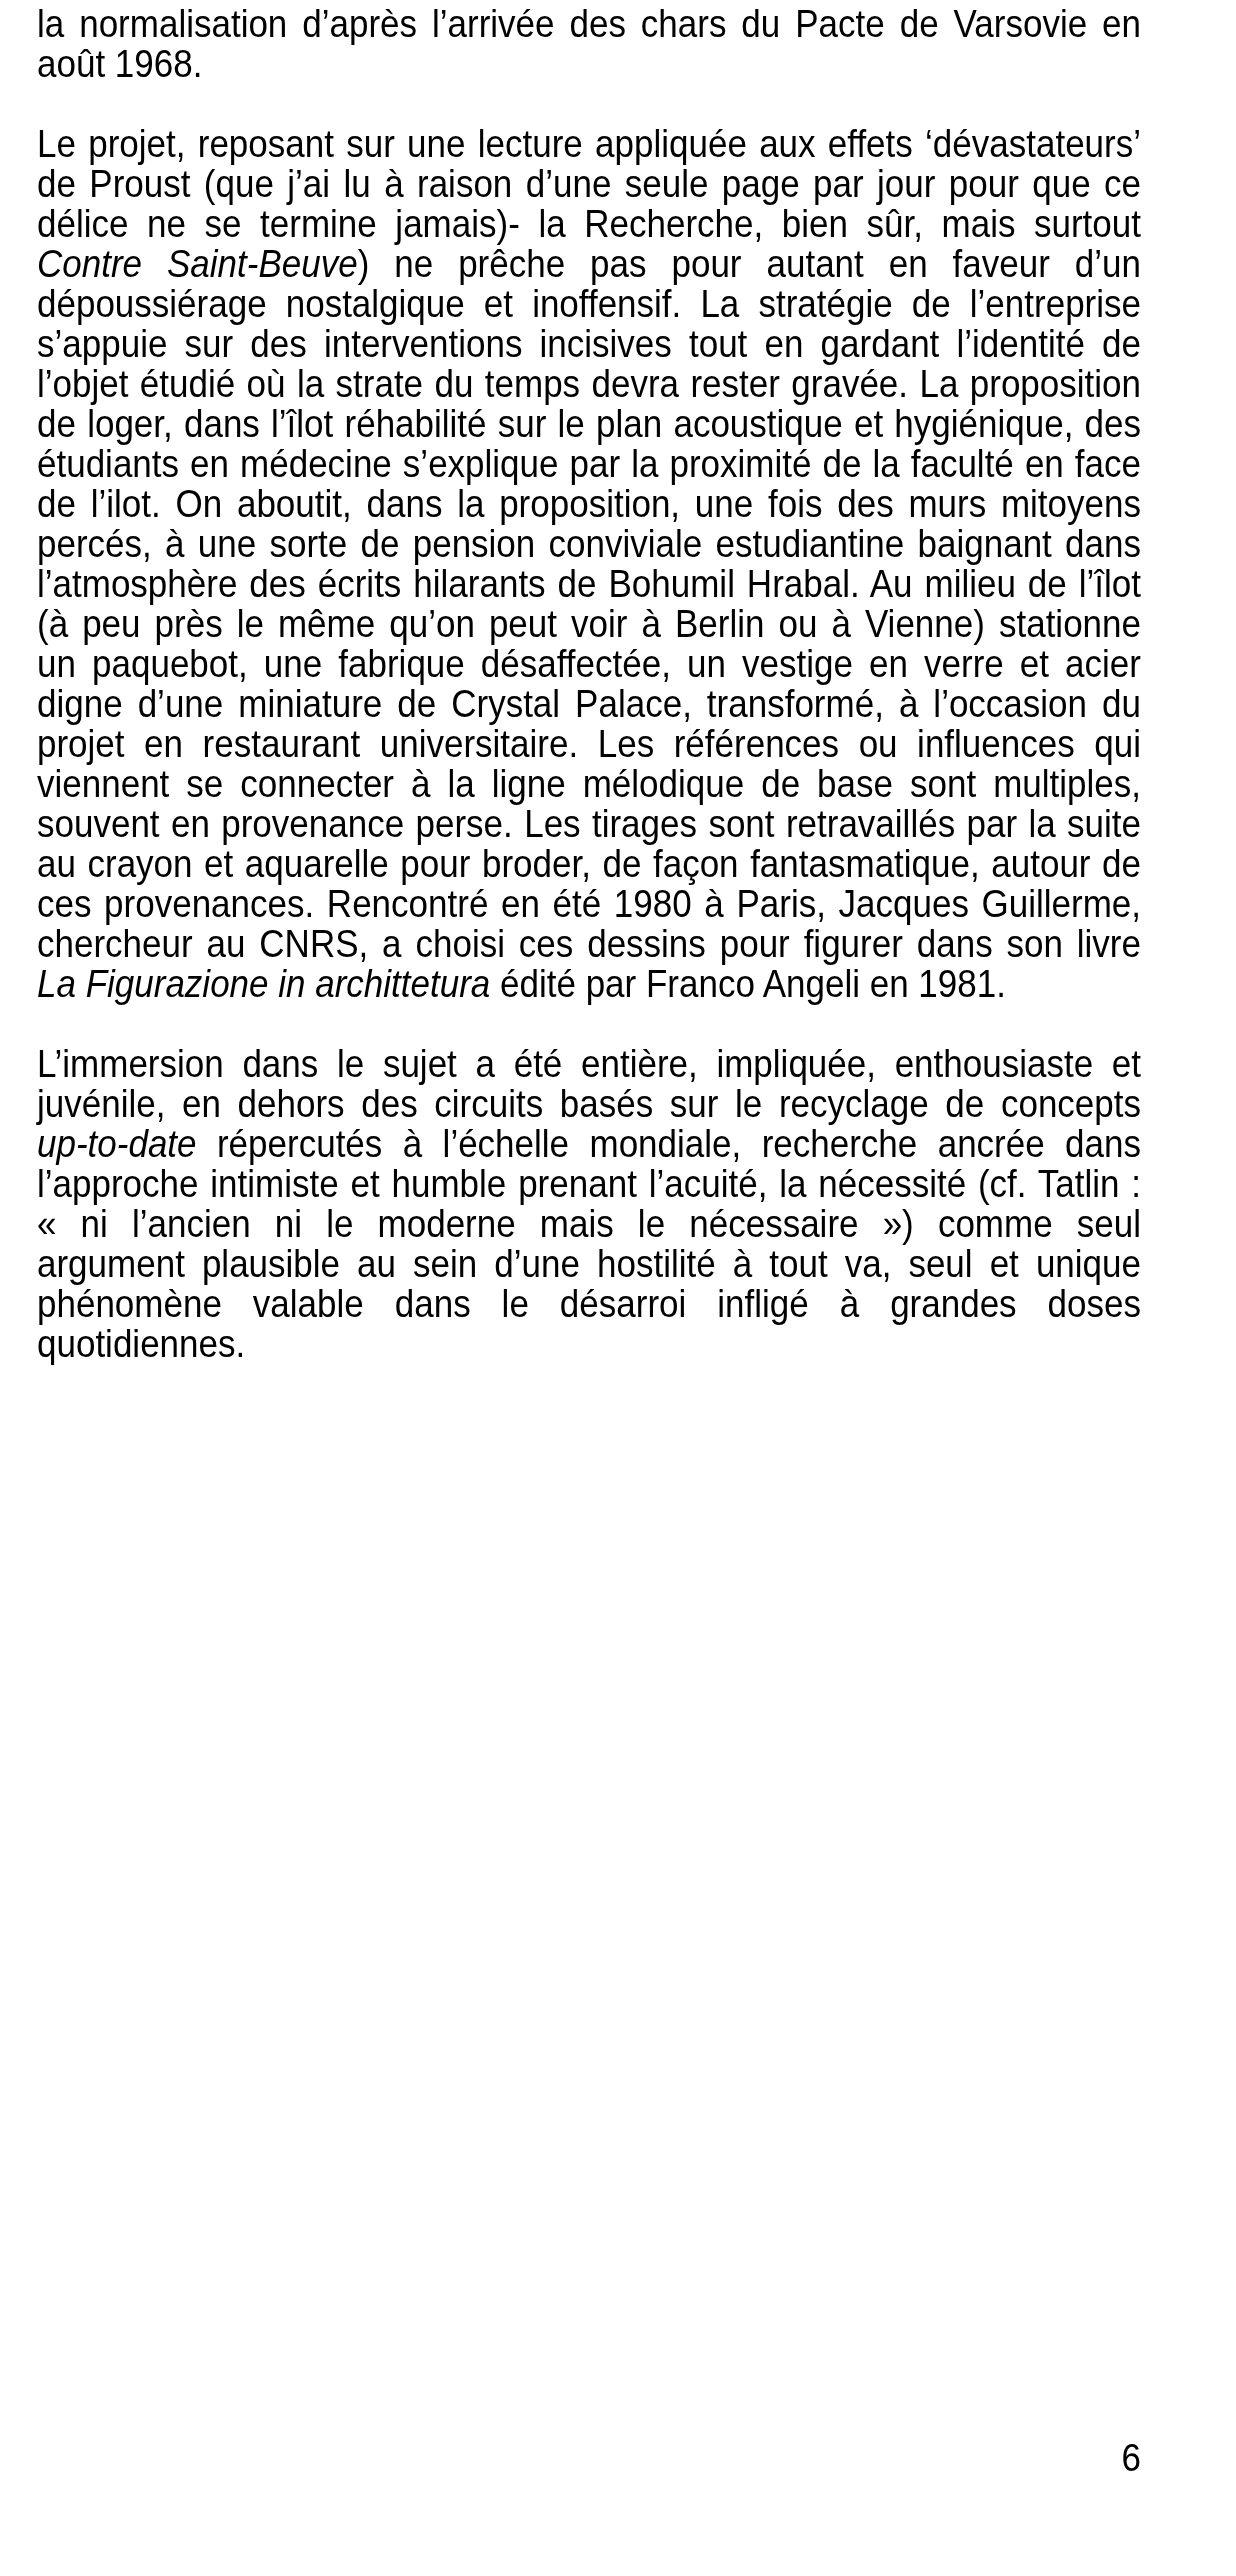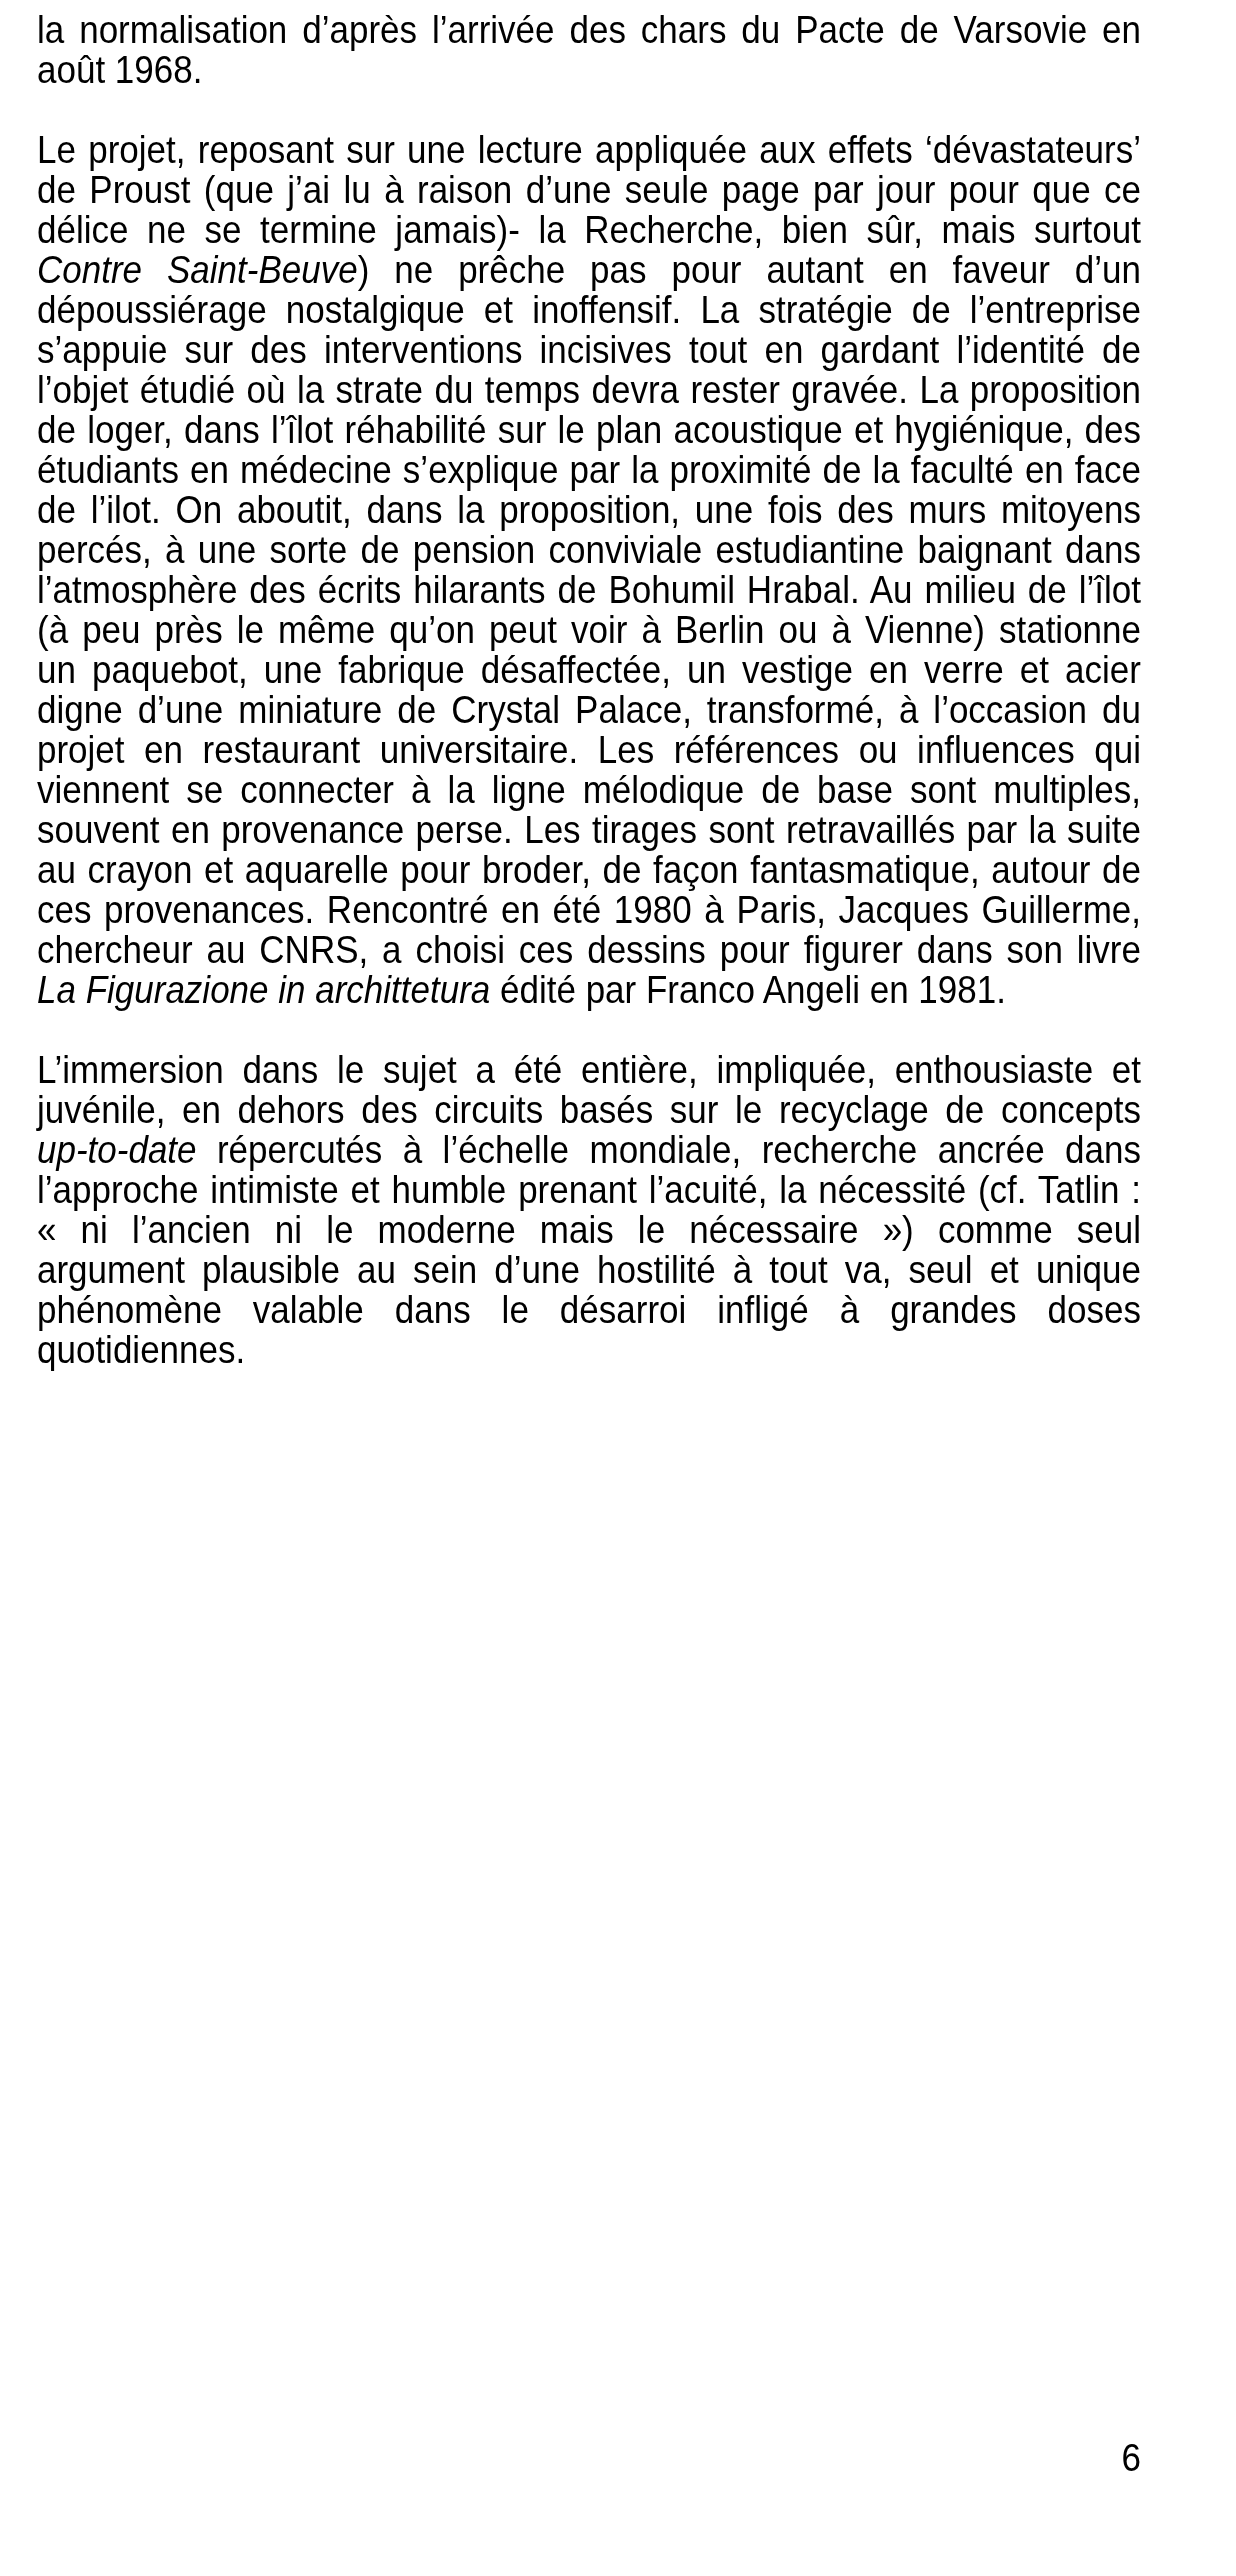--- a/index.html
+++ b/index.html
@@ -12,21 +12,21 @@
     width: 1236px;
     height: 2576px;
     background: #ffffff;
     color: #000000;
     font-family: "Liberation Sans", "DejaVu Sans", sans-serif;
     overflow: hidden;
   }
   .text-block {
     position: absolute;
     left: 37px;
-    top: 7px;
+    top: 1px;
     width: 1104px;
   }
   .para {
     margin: 0 0 40px 0;
   }
   .para:last-child {
     margin-bottom: 0;
   }
   .line {
     height: 40px;

